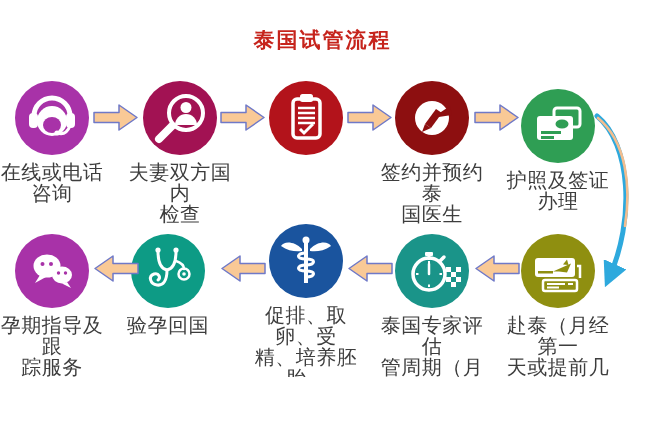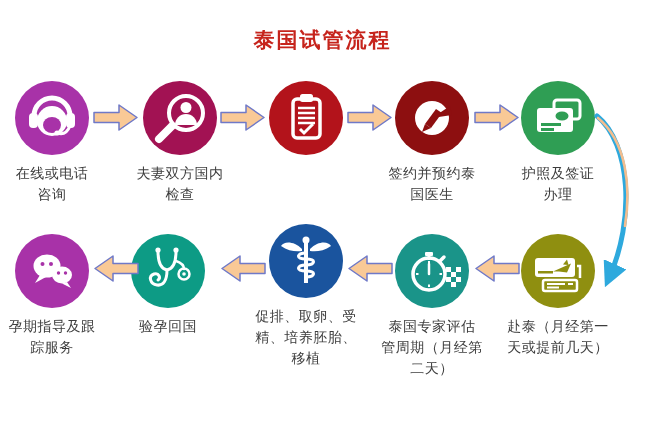--- a/index.html
+++ b/index.html
@@ -1,27 +1,27 @@
 <!DOCTYPE html>
 <html><head>
 <meta charset="utf-8">
 <style>
   html,body{margin:0;padding:0;background:#fff;}
   .canvas{
     position:relative;width:645px;height:377px;background:#fff;overflow:hidden;
-    font-family:Liberation Sans, sans-serif;
+    font-family:Liberation Mono, monospace;
   }
   .title{
     position:absolute;top:26px;left:0;width:100%;text-align:center;
     font-size:21px;font-weight:bold;color:#c6241c;letter-spacing:2px;margin:0;
   }
   .step{position:absolute;width:120px;display:flex;flex-direction:column;align-items:center;}
   .step svg.badge{display:block;}
   .lbl{
-    margin-top:7px;font-size:14px;line-height:21px;color:#3d3d3d;
+    margin-top:7px;font-size:20px;line-height:21px;color:#3d3d3d;
     text-align:center;white-space:pre-line;letter-spacing:0.5px;
   }
   .arrow{position:absolute;width:46px;height:29px;}
   .curve{position:absolute;left:585px;top:110px;}
 </style>
 </head>
 <body>
 
 <div class="canvas">
 
@@ -72,21 +72,21 @@
       <circle cx="38" cy="38" r="37" fill="#8d0f10"></circle>
       <circle cx="38" cy="38" r="17" fill="#fff"></circle>
       <path d="M38,38 L56,26 L58,35 Z" fill="#8d0f10"></path>
       <path d="M31,44 L42,29 L48,33 L37,48 Z" fill="#8d0f10"></path>
       <path d="M31,44 L28,52 L37,48 Z" fill="#8d0f10"></path>
     </svg>
     <div class="lbl">签约并预约泰
 国医生</div>
   </div>
 
-  <div class="step" style="left:498px;top:80px;">
+  <div class="step" style="left:498px;top:88px;">
     <svg class="badge" width="76" height="76" viewBox="0 0 76 76">
       <circle cx="38" cy="38" r="37" fill="#2f9e54"></circle>
       <rect x="34" y="20" width="26" height="19" rx="3" stroke="#fff" stroke-width="3" fill="none"></rect>
       <rect x="17" y="28" width="36" height="24" rx="3" fill="#fff"></rect>
       <ellipse cx="42" cy="36" rx="6.5" ry="4.5" fill="#2f9e54"></ellipse>
       <rect x="21" y="43" width="20" height="3" fill="#2f9e54"></rect>
       <rect x="21" y="48" width="13" height="3" fill="#2f9e54"></rect>
     </svg>
     <div class="lbl">护照及签证
 办理</div>

